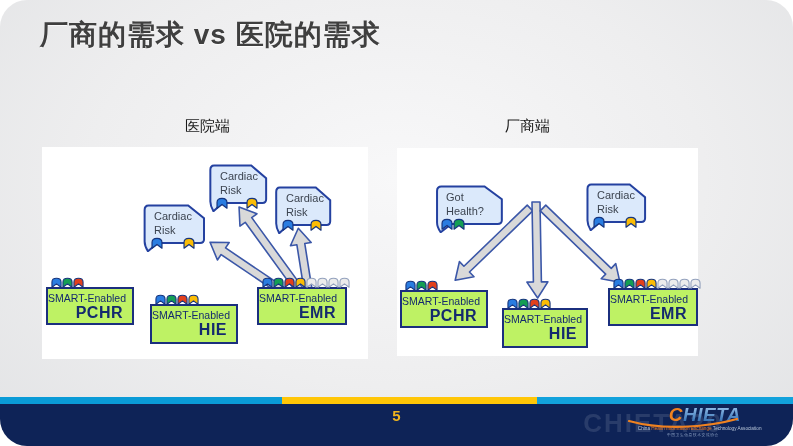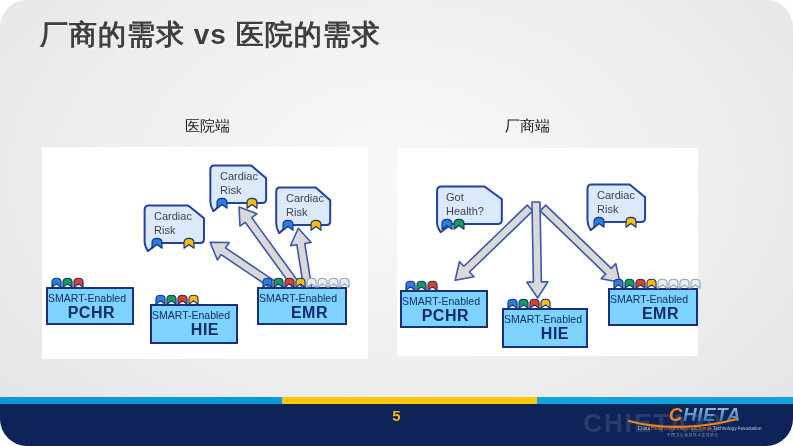--- a/index.html
+++ b/index.html
@@ -27,28 +27,28 @@
   
   .callout{position:absolute;}
   .callout .bubble{position:absolute;left:0;top:0;width:100%;height:100%;}
   .callout-text{position:absolute;left:14px;top:5px;font-size:11px;line-height:1.3;
     color:#3c4450;}
   .callout-icons{position:absolute;display:flex;}
   .callout-icons.adjacent{left:12%;bottom:3px;gap:0px;}
   .callout-icons.spread{left:16%;right:16%;bottom:3px;justify-content:space-between;}
 
   
-  .smart-box{position:absolute;background:#7dd3fc;border:2.5px solid #1b2f7e;
+  .smart-box{position:absolute;background:#bef264;border:2.5px solid #1b2f7e;
     box-sizing:border-box;}
   .box-icons{position:absolute;top:-12px;left:3px;display:flex;gap:0;}
   .box-icons svg{width:11px;height:11px;}
   .box-label{font-size:10.5px;color:#142a6e;text-align:right;padding:3px 9px 0 0;
     white-space:nowrap;}
   .box-acronym{font-size:16px;font-weight:bold;color:#142a6e;text-align:right;
-    padding:0 17px;letter-spacing:.5px;}
+    padding:0 9px;letter-spacing:.5px;}
 
   
   .stripe{position:absolute;top:397px;height:7px;}
   .stripe.blue-left{left:0;width:282px;background:#0a9bd7;}
   .stripe.yellow{left:282px;width:255px;background:#ffc607;}
   .stripe.blue-right{left:537px;width:256px;background:#12a2dc;}
   .footer-bar{position:absolute;left:0;top:404px;width:793px;height:42px;background:#0e2357;}
   .page-number{position:absolute;left:0;top:407px;width:793px;text-align:center;
     font-size:15px;font-weight:600;color:#eeb41e;}
   .watermark{position:absolute;right:70px;top:408px;font-size:26px;font-weight:bold;

